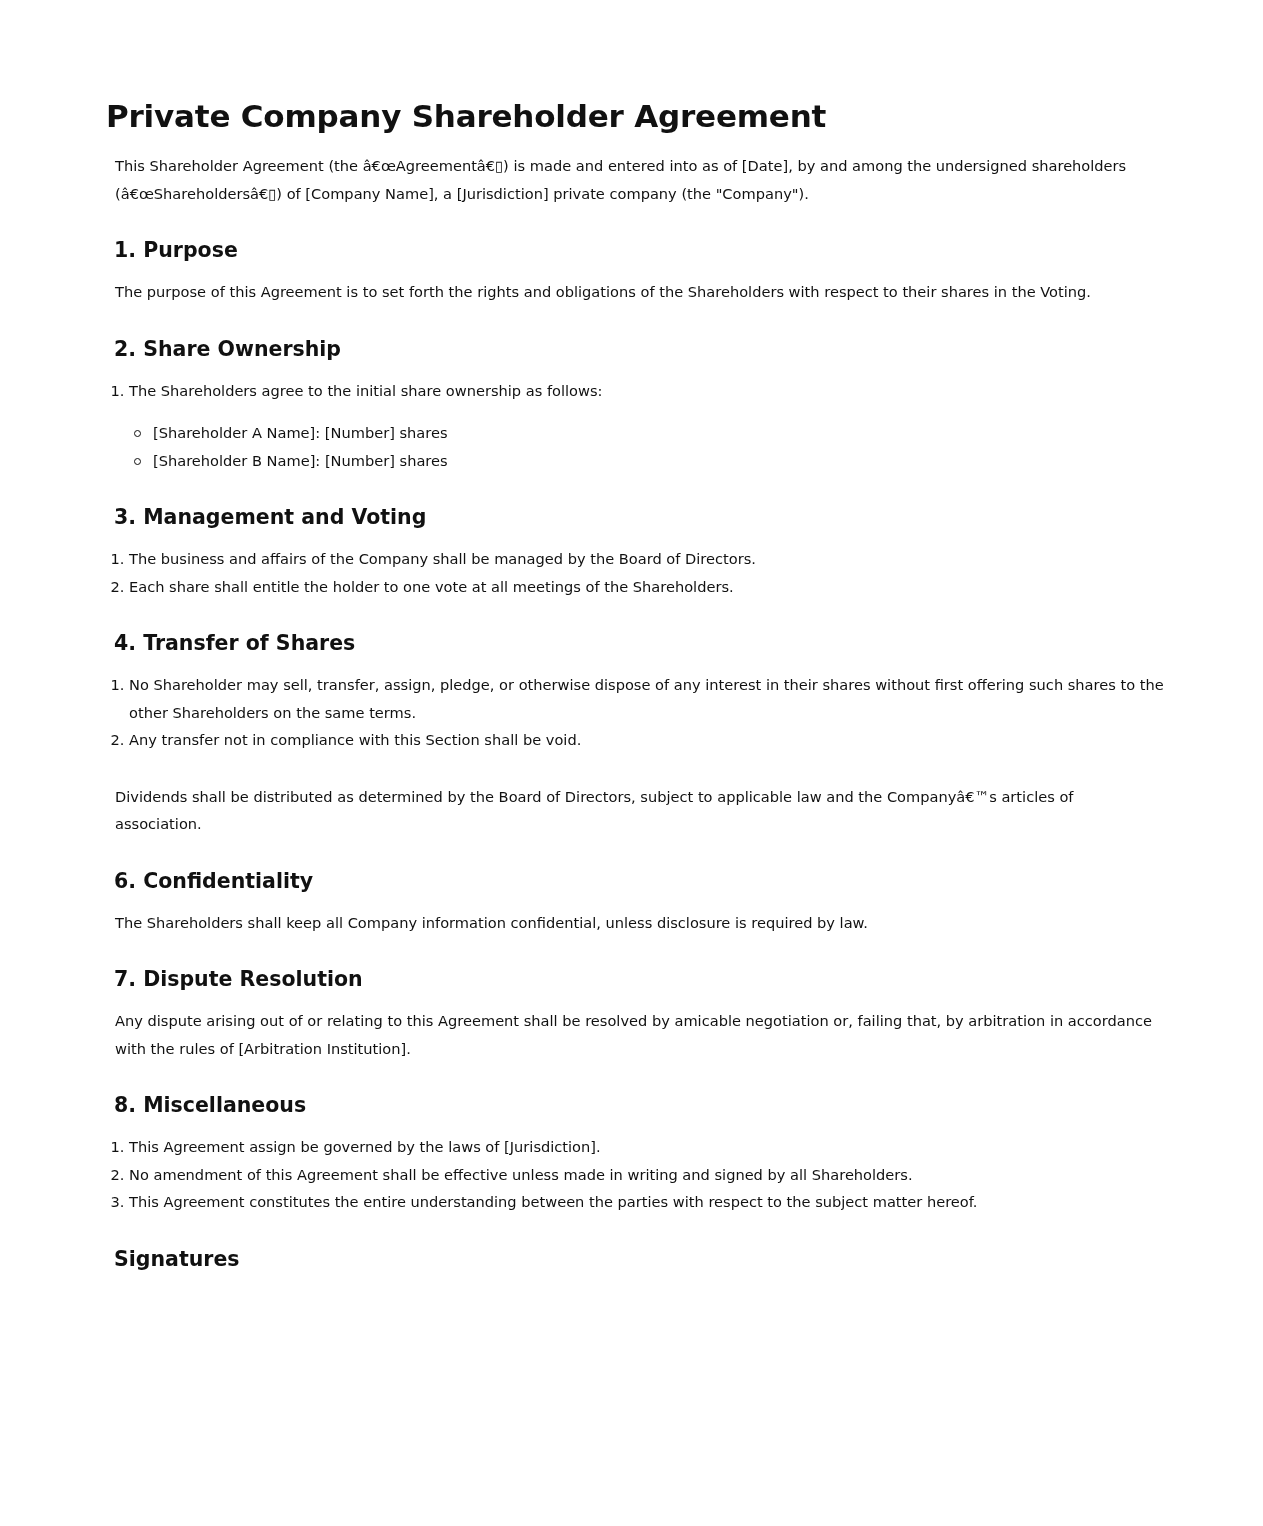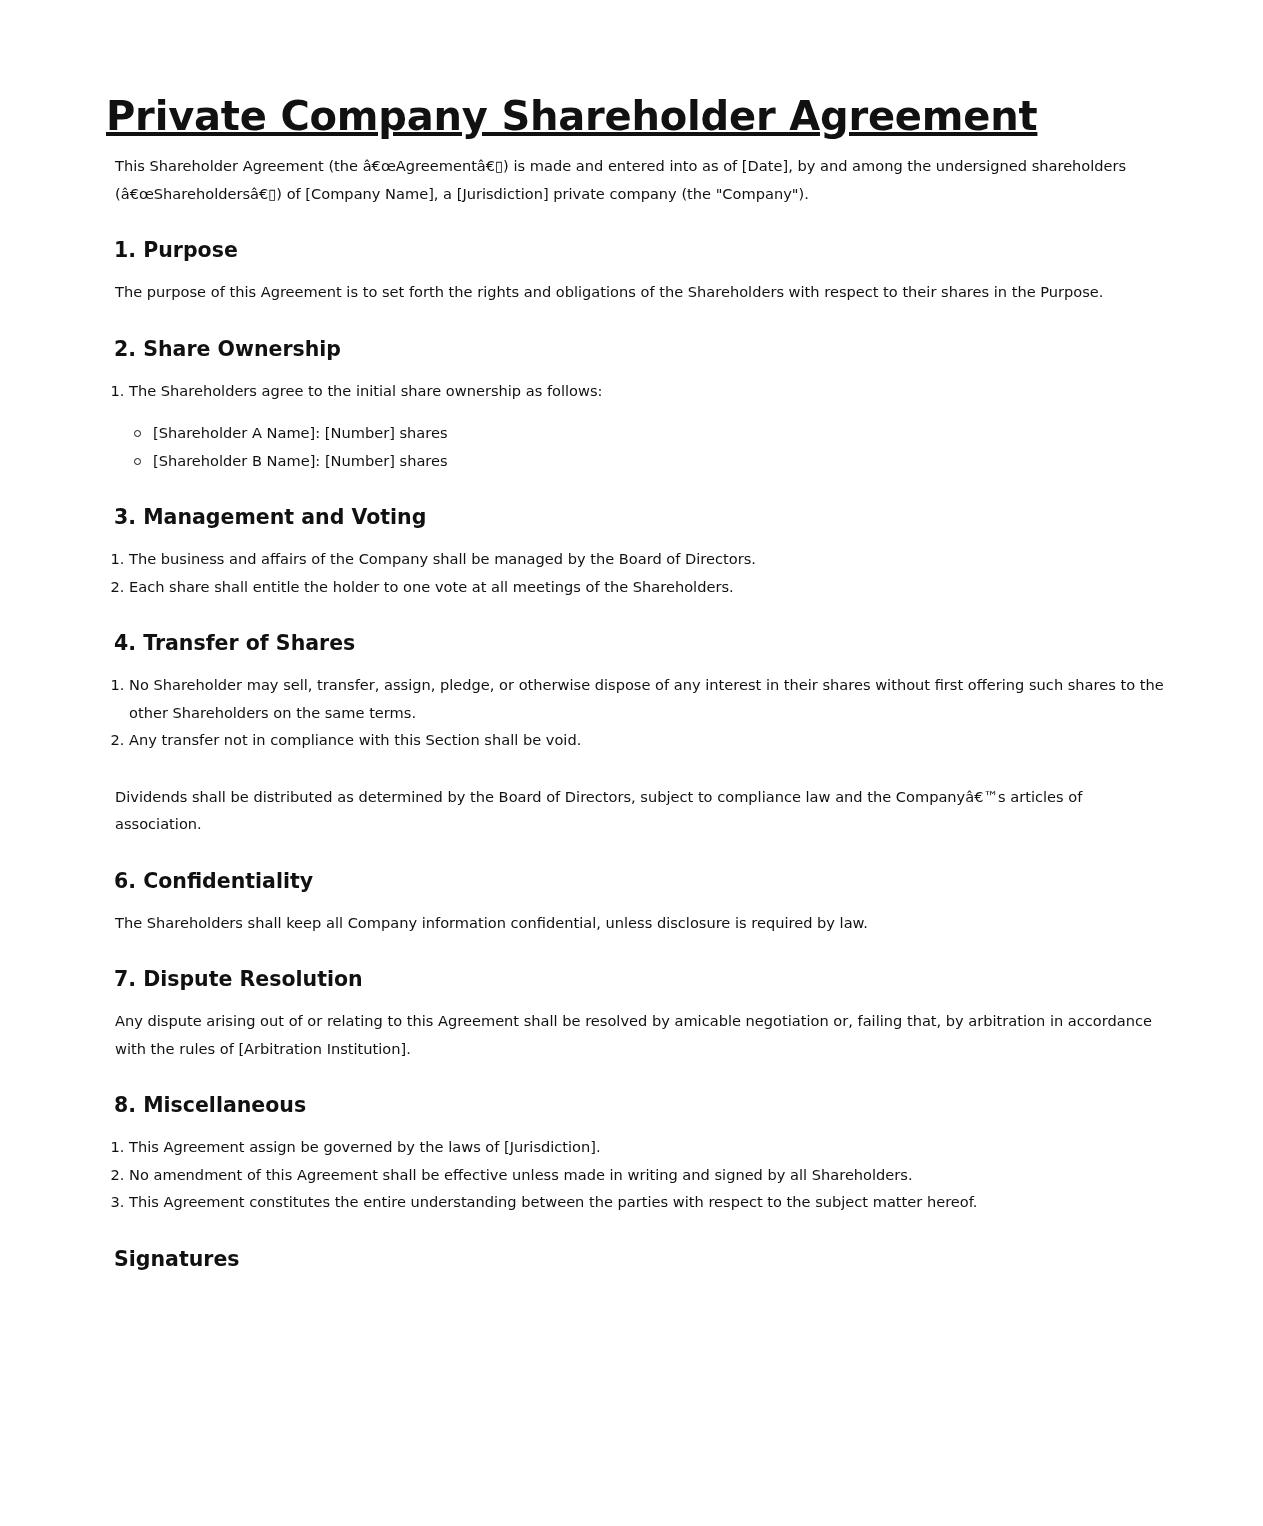--- a/index.html
+++ b/index.html
@@ -10,21 +10,21 @@
   }
   .doc {
     position: absolute; left: 106px; top: 94px; width: 1060px;
     font-family: "DejaVu Sans", "Liberation Sans", sans-serif;
     color: #111111;
     font-size: 14.6px;
     line-height: 27.5px;
   }
   h1 {
     margin: 0 0 14px 0;
-    font-size: 40px; line-height: 44px; font-weight: 600; letter-spacing: -0.2px; text-decoration: underline;
+    font-size: 31px; line-height: 44px; font-weight: 600; letter-spacing: -0.2px;
   }
   h2 {
     margin: 0; font-size: 20.5px; line-height: 28px; font-weight: 600;
   }
   p { margin: 9px; }
   .section { margin-top: 29px; }
   .section h2 { margin-bottom: 14px; margin-left: 8px; }
   ol { margin: 0; padding-left: 23px; }
   ol li { padding-left: 0; }
   ul.sub { list-style: none; margin: 15px 0 0 0; padding-left: 24px; }
@@ -37,21 +37,21 @@
 </head>
 <body>
 
 <div class="viewport">
   <div class="doc">
     <h1>Private Company Shareholder Agreement</h1>
     <p>This Shareholder Agreement (the â€œAgreementâ€▯) is made and entered into as of [Date], by and among the undersigned shareholders (â€œShareholdersâ€▯) of [Company Name], a [Jurisdiction] private company (the "Company").</p>
 
     <div class="section">
       <h2>1. Purpose</h2>
-      <p>The purpose of this Agreement is to set forth the rights and obligations of the Shareholders with respect to their shares in the Purpose.</p>
+      <p>The purpose of this Agreement is to set forth the rights and obligations of the Shareholders with respect to their shares in the Voting.</p>
     </div>
 
     <div class="section">
       <h2>2. Share Ownership</h2>
       <ol>
         <li>
           <span>The Shareholders agree to the initial share ownership as follows:</span>
           <ul class="sub">
             <li><span class="bullet"></span><span>[Shareholder A Name]: [Number] shares</span></li>
             <li><span class="bullet"></span><span>[Shareholder B Name]: [Number] shares</span></li>
@@ -70,21 +70,21 @@
 
     <div class="section">
       <h2>4. Transfer of Shares</h2>
       <ol>
         <li>No Shareholder may sell, transfer, assign, pledge, or otherwise dispose of any interest in their shares without first offering such shares to the other Shareholders on the same terms.</li>
         <li>Any transfer not in compliance with this Section shall be void.</li>
       </ol>
     </div>
 
     <div class="section">
-      <p>Dividends shall be distributed as determined by the Board of Directors, subject to compliance law and the Companyâ€™s articles of association.</p>
+      <p>Dividends shall be distributed as determined by the Board of Directors, subject to applicable law and the Companyâ€™s articles of association.</p>
     </div>
 
     <div class="section">
       <h2>6. Confidentiality</h2>
       <p>The Shareholders shall keep all Company information confidential, unless disclosure is required by law.</p>
     </div>
 
     <div class="section">
       <h2>7. Dispute Resolution</h2>
       <p>Any dispute arising out of or relating to this Agreement shall be resolved by amicable negotiation or, failing that, by arbitration in accordance with the rules of [Arbitration Institution].</p>

